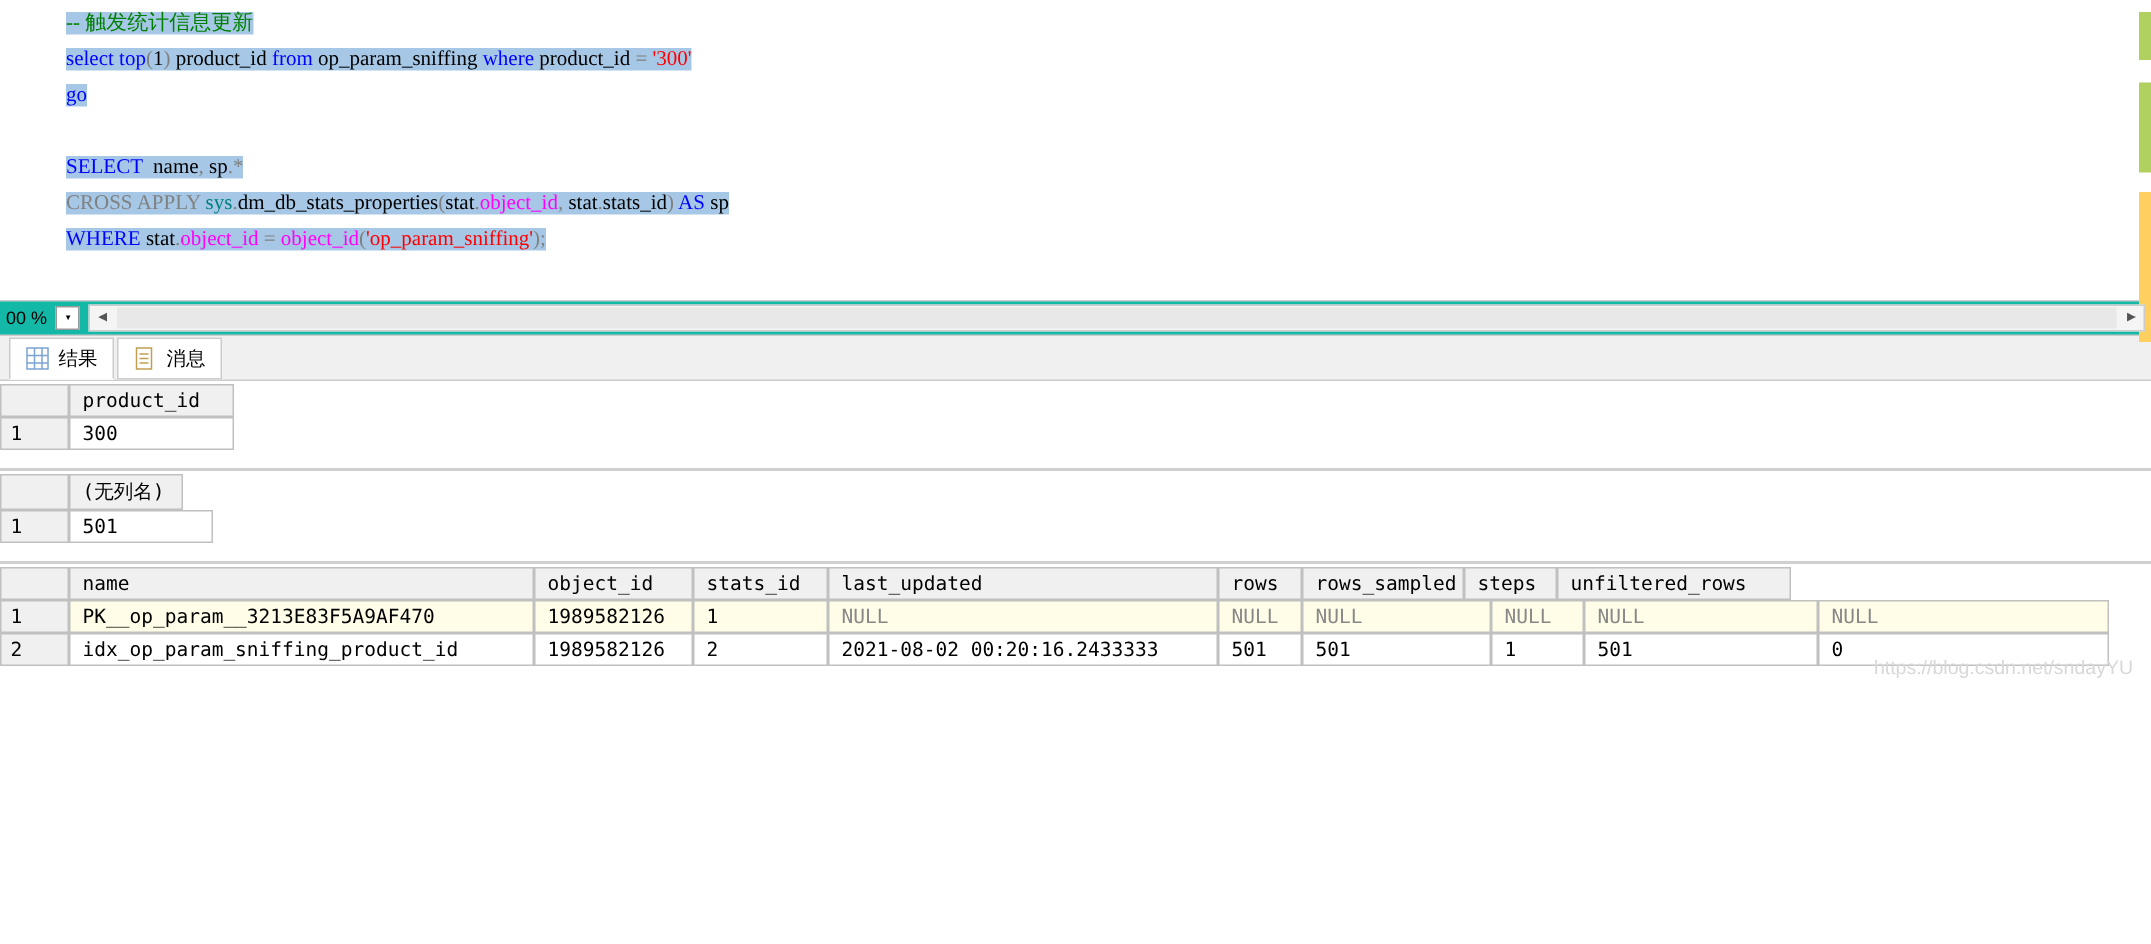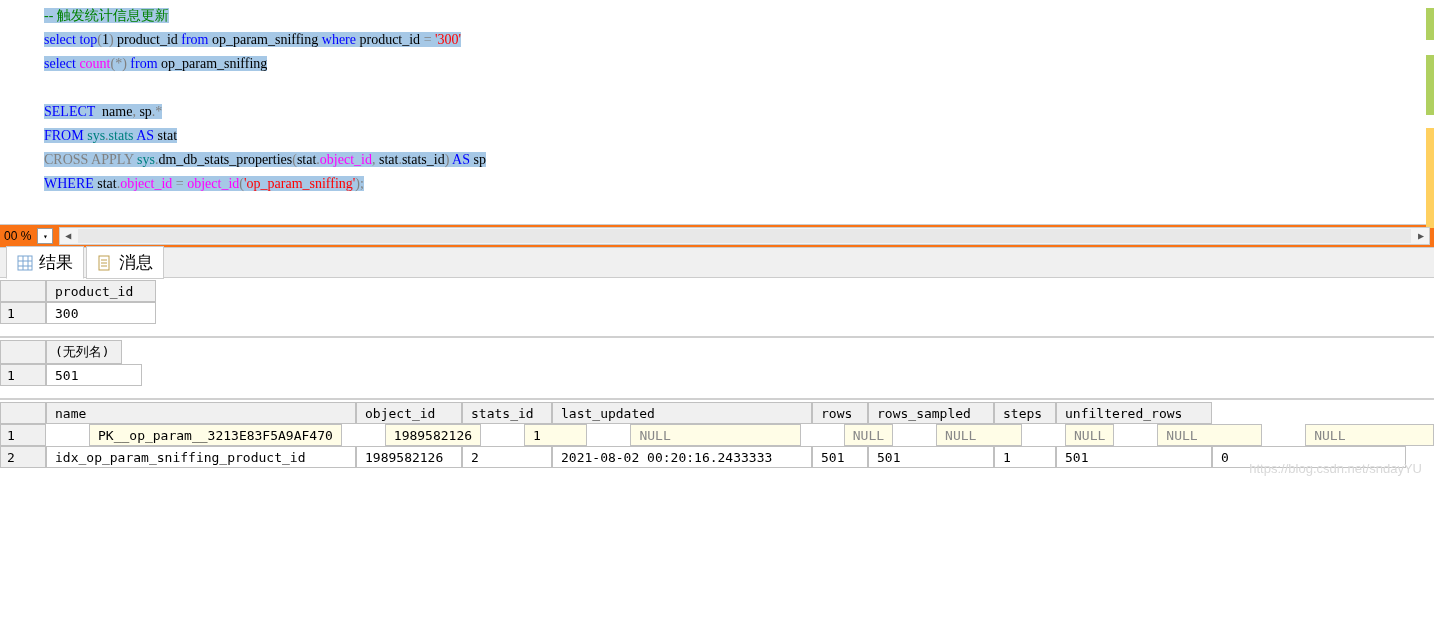--- a/index.html
+++ b/index.html
@@ -17,56 +17,55 @@
   .str-red { color: #ff0000; }
   .op-gray { color: #808080; }
   .txt { color: #000; }
   
   .right-bars { position: absolute; right: 0; top: 0; bottom: 0; width: 18px; }
   .rb { position: absolute; right: 0; width: 8px; }
   .rb1 { top: 8px; height: 32px; background: #b0d060; }
   .rb2 { top: 55px; height: 60px; background: #b0d060; }
   .rb3 { top: 128px; height: 100px; background: #ffd060; }
   
-  .zoom-bar { display: flex; align-items: center; border-top: 1px solid #ccc; border-bottom: 1px solid #ccc; background: #f97316; height: 24px; padding: 0 4px; gap: 6px; }
+  .zoom-bar { display: flex; align-items: center; border-top: 1px solid #ccc; border-bottom: 1px solid #ccc; background: #14b8a6; height: 24px; padding: 0 4px; gap: 6px; }
   .zoom-label { font-family: "Segoe UI", sans-serif; font-size: 12px; }
   .zoom-dd { width: 16px; height: 16px; background: #fff; border: 1px solid #999; display: flex; align-items: center; justify-content: center; font-size: 8px; }
   .hscroll { flex: 1; height: 18px; background: #f4f4f4; border: 1px solid #ccc; position: relative; display:flex; align-items:center; }
   .hscroll .arrow { width: 16px; text-align: center; font-size: 10px; color: #555; }
   .hscroll .thumb { position: absolute; left: 18px; right: 18px; top: 1px; bottom: 1px; background: #e8e8e8; }
   
   .tabs-bar { display: flex; align-items: center; background: #f0f0f0; border-bottom: 1px solid #ccc; height: 30px; padding: 2px 6px; gap: 2px; }
-  .tab { display: flex; align-items: center; gap: 6px; padding: 4px 10px; background: #fff; border: 1px solid #ccc; font-family: "Microsoft YaHei","Segoe UI", sans-serif; font-size: 17px; cursor: pointer; }
+  .tab { display: flex; align-items: center; gap: 6px; padding: 4px 10px; background: #fff; border: 1px solid #ccc; font-family: "Microsoft YaHei","Segoe UI", sans-serif; font-size: 13px; cursor: pointer; }
   .tab.active { background: #fff; border-bottom: 1px solid #fff; }
   .tab-icon { width: 16px; height: 16px; display: inline-flex; align-items: center; justify-content: center; }
   
   .rs { position: relative; }
   .result-sep { border-top: 2px solid #d0d0d0; }
   .grid { display: flex; flex-direction: column; padding: 2px 0 12px 0; }
   .grow { display: flex; }
   .rowhead { width: 46px; min-width: 46px; border: 1px solid #c0c0c0; background: #f0f0f0; padding: 2px 6px; font-family: Consolas, monospace; display:flex; align-items:center; }
   .cell { border: 1px solid #c0c0c0; padding: 2px 8px; font-family: Consolas, monospace; min-height: 22px; display:flex; align-items:center; }
   .header .cell { background: #f0f0f0; font-weight: normal; }
   .header .rowhead { background: #f0f0f0; }
-  .selected .cell, .selected-row .cell { background: #fffde7; margin-left: 43px; }
+  .selected .cell, .selected-row .cell { background: #fffde7; }
   .dotted .cell:first-of-type { outline: 1px dotted #888; outline-offset: -2px; }
   .nullv { color: #888; }
   
   .watermark { position: absolute; right: 12px; bottom: 4px; color: #d8d8d8; font-family: Arial, sans-serif; font-size: 13px; pointer-events: none; }
 </style>
 </head>
 <body>
 
 <div class="editor">
   <div class="line"><span class="indent"></span><span class="sel comment">-- 触发统计信息更新</span></div>
   <div class="line"><span class="indent"></span><span class="sel"><span class="kw-blue">select</span><span class="kw-blue"> top</span><span class="op-gray">(</span><span class="txt">1</span><span class="op-gray">)</span><span class="txt"> product_id </span><span class="kw-blue">from</span><span class="txt"> op_param_sniffing </span><span class="kw-blue">where</span><span class="txt"> product_id </span><span class="op-gray">=</span><span> </span><span class="str-red">'300'</span></span></div>
-  <div class="line"><span class="indent"></span><span class="sel"><span class="kw-blue">select</span><span> </span><span class="fn-pink">count</span><span class="op-gray">(</span><span class="op-gray">*</span><span class="op-gray">)</span><span> </span><span class="kw-blue">from</span><span class="txt"> op_param_sniffing</span></span></div>
+  <div class="line"><span class="indent"></span><span class="sel"><span class="kw-blue">go</span></span></div>
   <div class="line">&nbsp;</div>
   <div class="line"><span class="indent"></span><span class="sel"><span class="kw-blue">SELECT</span><span class="txt">  name</span><span class="op-gray">,</span><span class="txt"> sp</span><span class="op-gray">.</span><span class="op-gray">*</span></span></div>
-  <div class="line"><span class="indent"></span><span class="sel"><span class="kw-blue">FROM</span><span> </span><span class="fn-green">sys</span><span class="op-gray">.</span><span class="fn-green">stats</span><span class="kw-blue"> AS</span><span class="txt"> stat</span></span></div>
   <div class="line"><span class="indent"></span><span class="sel"><span class="kw-gray">CROSS</span><span> </span><span class="kw-gray">APPLY</span><span> </span><span class="fn-green">sys</span><span class="op-gray">.</span><span class="txt">dm_db_stats_properties</span><span class="op-gray">(</span><span class="txt">stat</span><span class="op-gray">.</span><span class="fn-pink">object_id</span><span class="op-gray">,</span><span class="txt"> stat</span><span class="op-gray">.</span><span class="txt">stats_id</span><span class="op-gray">)</span><span class="kw-blue"> AS</span><span class="txt"> sp</span></span></div>
   <div class="line"><span class="indent"></span><span class="sel"><span class="kw-blue">WHERE</span><span class="txt"> stat</span><span class="op-gray">.</span><span class="fn-pink">object_id</span><span> </span><span class="op-gray">=</span><span> </span><span class="fn-pink">object_id</span><span class="op-gray">(</span><span class="str-red">'op_param_sniffing'</span><span class="op-gray">)</span><span class="op-gray">;</span></span></div>
   <div class="line">&nbsp;</div>
   <div class="right-bars">
     <div class="rb rb1"></div>
       <div class="rb rb2"></div>
       <div class="rb rb3"></div>
   </div>
 </div>
 
@@ -138,21 +137,21 @@
 
 <div class="rs">
   <div class="grid">
     <div class="grow header">
       <div class="rowhead"></div>
       <div class="cell" style="width:310px">name</div>
       <div class="cell" style="width:106px">object_id</div>
       <div class="cell" style="width:90px">stats_id</div>
       <div class="cell" style="width:260px">last_updated</div>
       <div class="cell" style="width:56px">rows</div>
-      <div class="cell" style="width:126px">rows_sampled</div>
+      <div class="cell" style="width:108px">rows_sampled</div>
       <div class="cell" style="width:62px">steps</div>
       <div class="cell" style="width:156px">unfiltered_rows</div>
     </div>
     <div class="grow selected-row dotted">
       <div class="rowhead">1</div>
       <div class="cell" style="width:310px">PK__op_param__3213E83F5A9AF470</div>
       <div class="cell" style="width:106px">1989582126</div>
       <div class="cell" style="width:90px">1</div>
       <div class="cell nullv" style="width:260px">NULL</div>
       <div class="cell nullv" style="width:56px">NULL</div>

